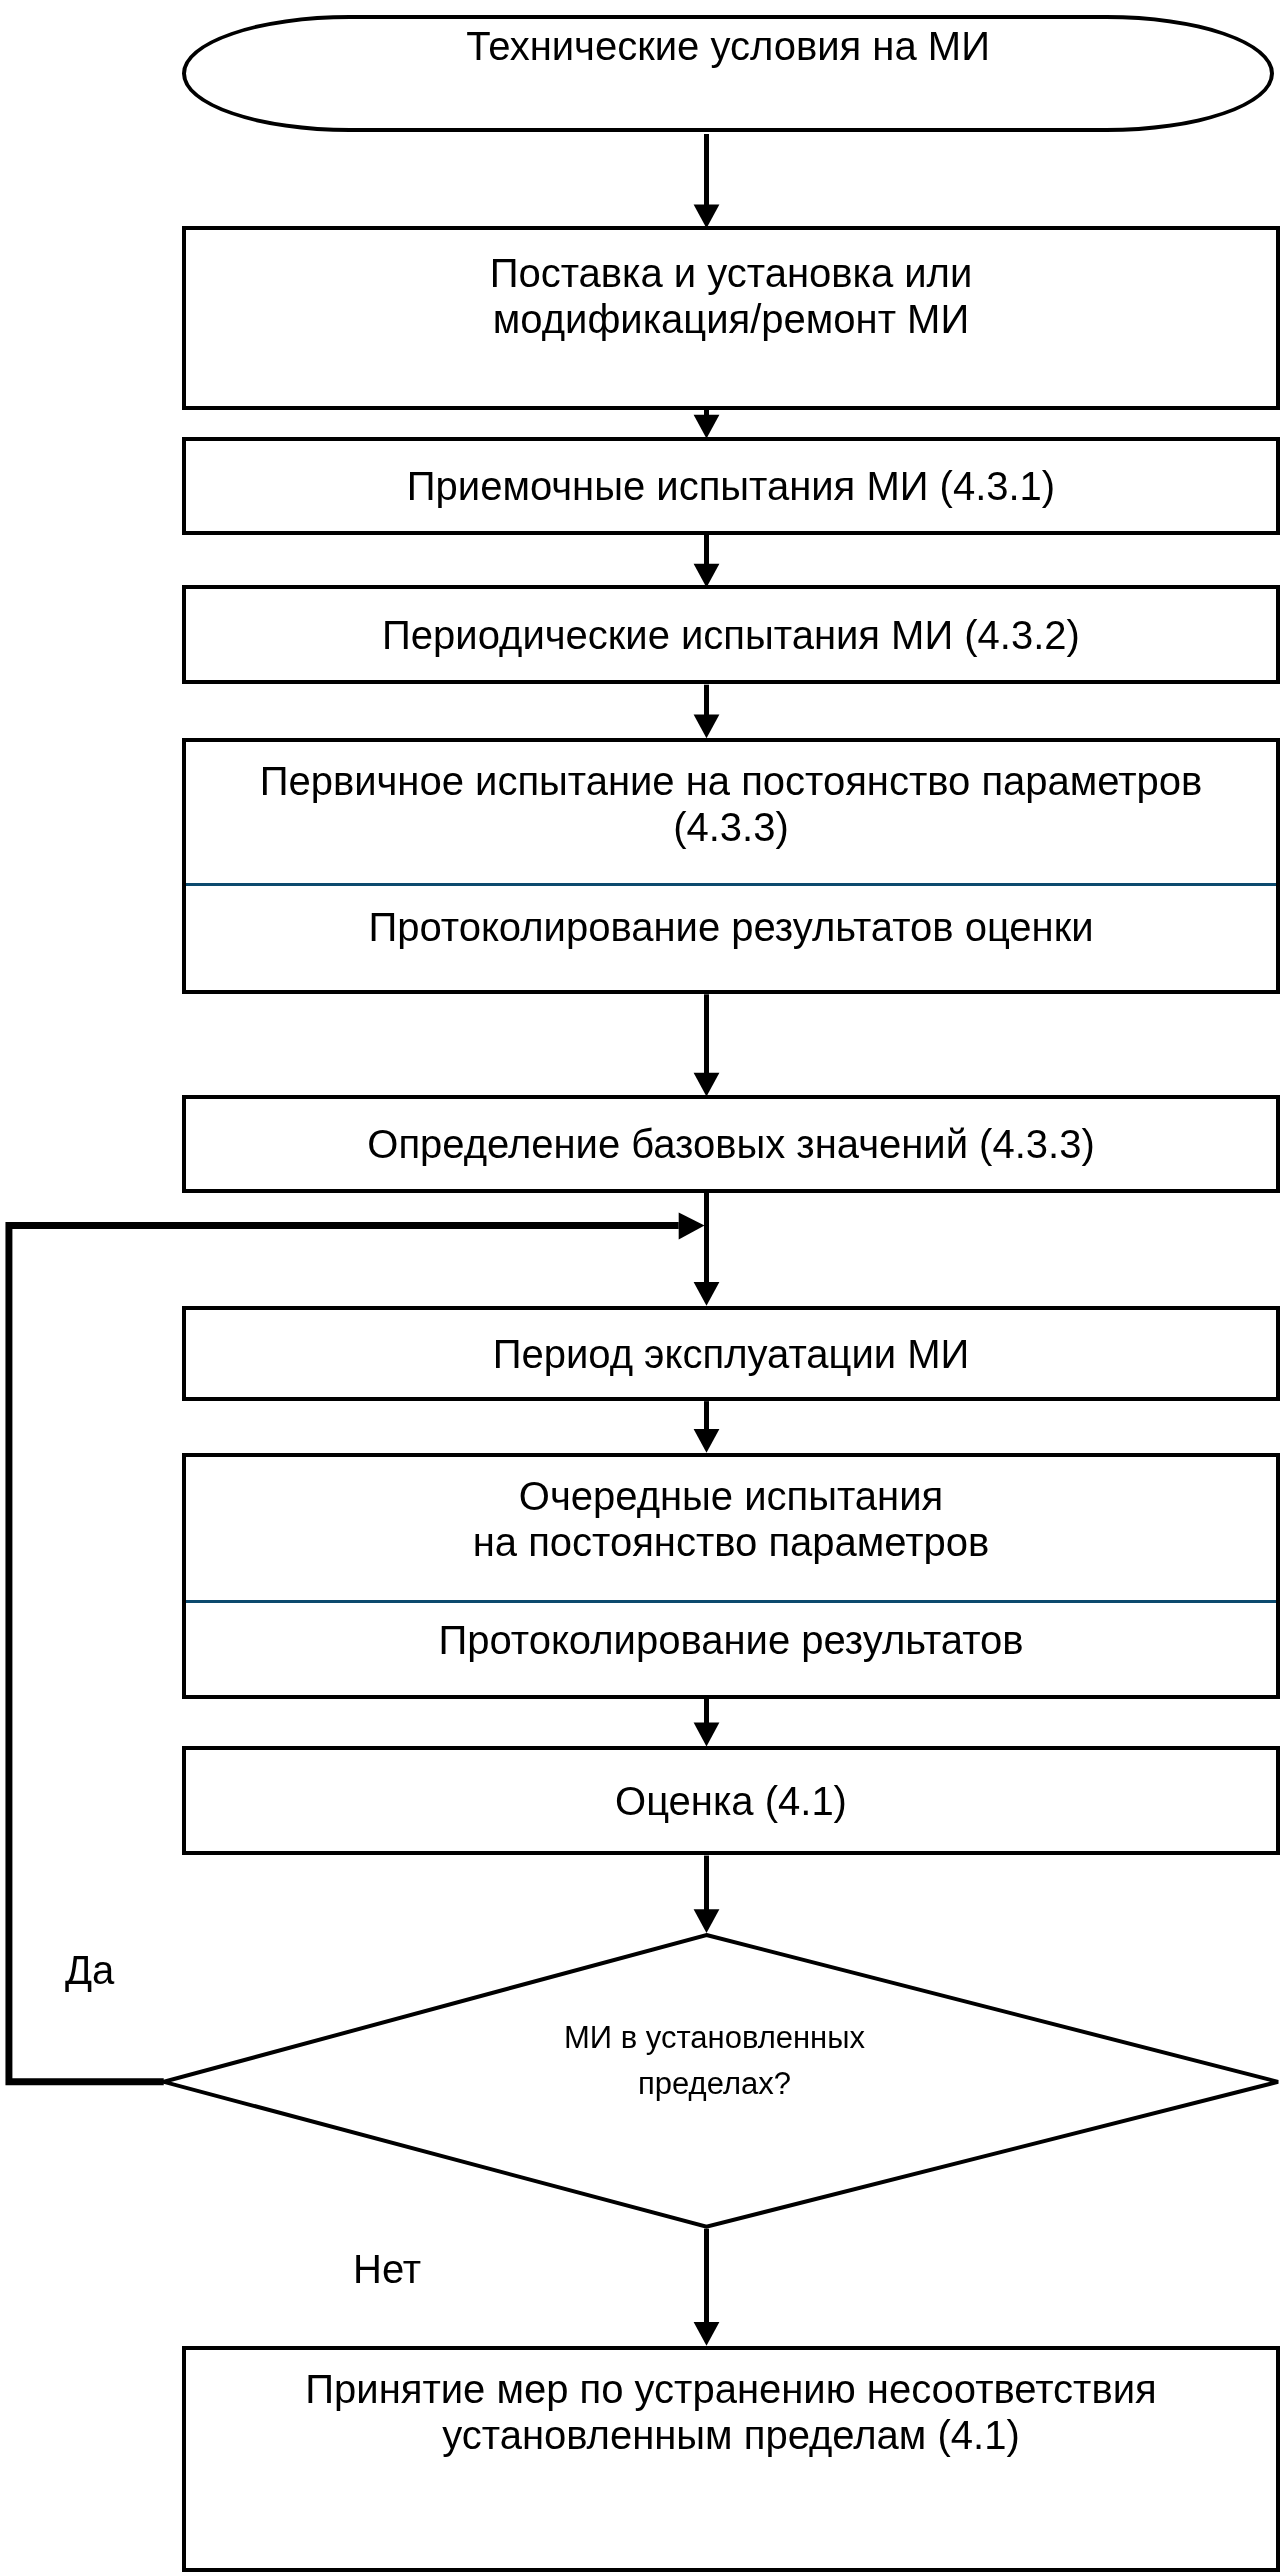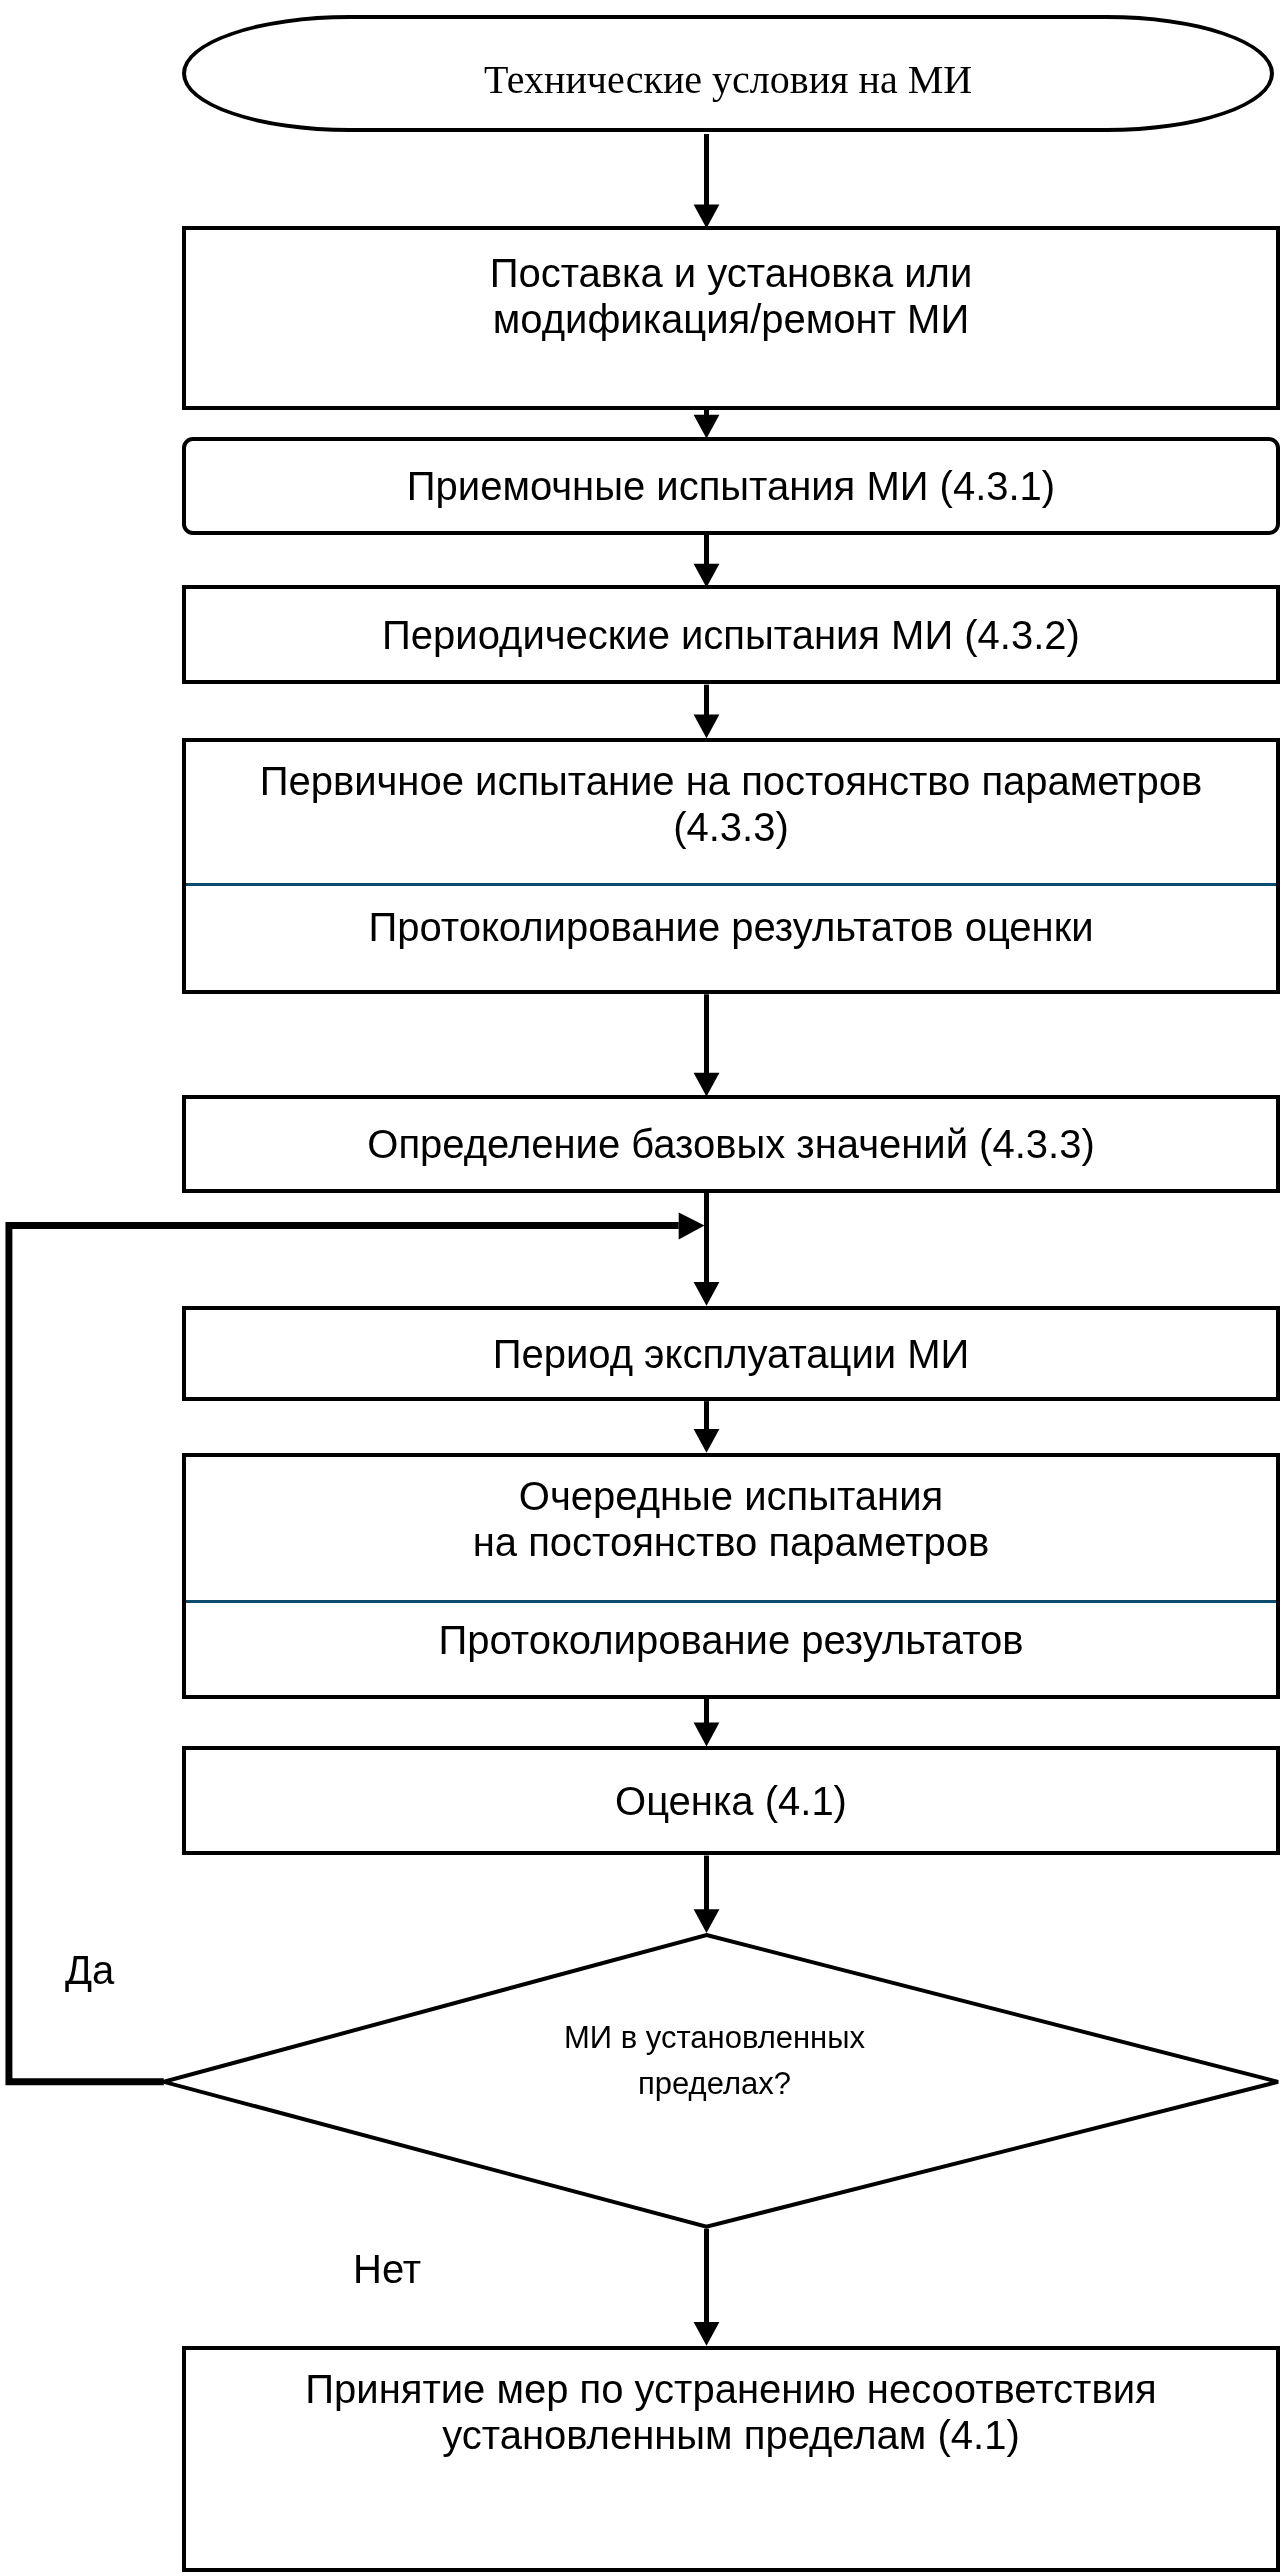--- a/index.html
+++ b/index.html
@@ -26,23 +26,22 @@
     justify-content: center;
     text-align: center;
     font-size: 40px;
     line-height: 46px;
   }
   .terminator {
     top: 15px;
     height: 117px;
     width: 1092px;
     border-radius: 169px / 59px;
-    justify-content: center;
-    padding-top: 12px;
-    font-family: Liberation Serif, serif;
+    justify-content: flex-start;
+    padding-top: 4px;
   }
   .split { padding: 0; justify-content: flex-start; }
   .split .sect-top {
     width: 100%;
     box-sizing: border-box;
     border-bottom: 3px solid #0c4a6e;
     display: flex; flex-direction: column; align-items: center;
     padding-top: 16px;
   }
   .split .sect-bottom {
@@ -114,21 +113,21 @@
 
   <div class="node terminator">
     <span>Технические условия на МИ</span>
   </div>
 
   <div class="node topbias" style="top:226px;height:184px;padding-top:20px;">
     <span>Поставка и установка или</span>
     <span>модификация/ремонт МИ</span>
   </div>
 
-  <div class="node" style="top:437px;height:98px;border-radius:11px;">
+  <div class="node" style="top:437px;height:98px;">
     <span>Приемочные испытания МИ (4.3.1)</span>
   </div>
 
   <div class="node" style="top:585px;height:99px;">
     <span>Периодические испытания МИ (4.3.2)</span>
   </div>
 
   <div class="node split" style="top:738px;height:256px;">
     <div class="sect-top" style="height:144px;">
       <span>Первичное испытание на постоянство параметров</span>

